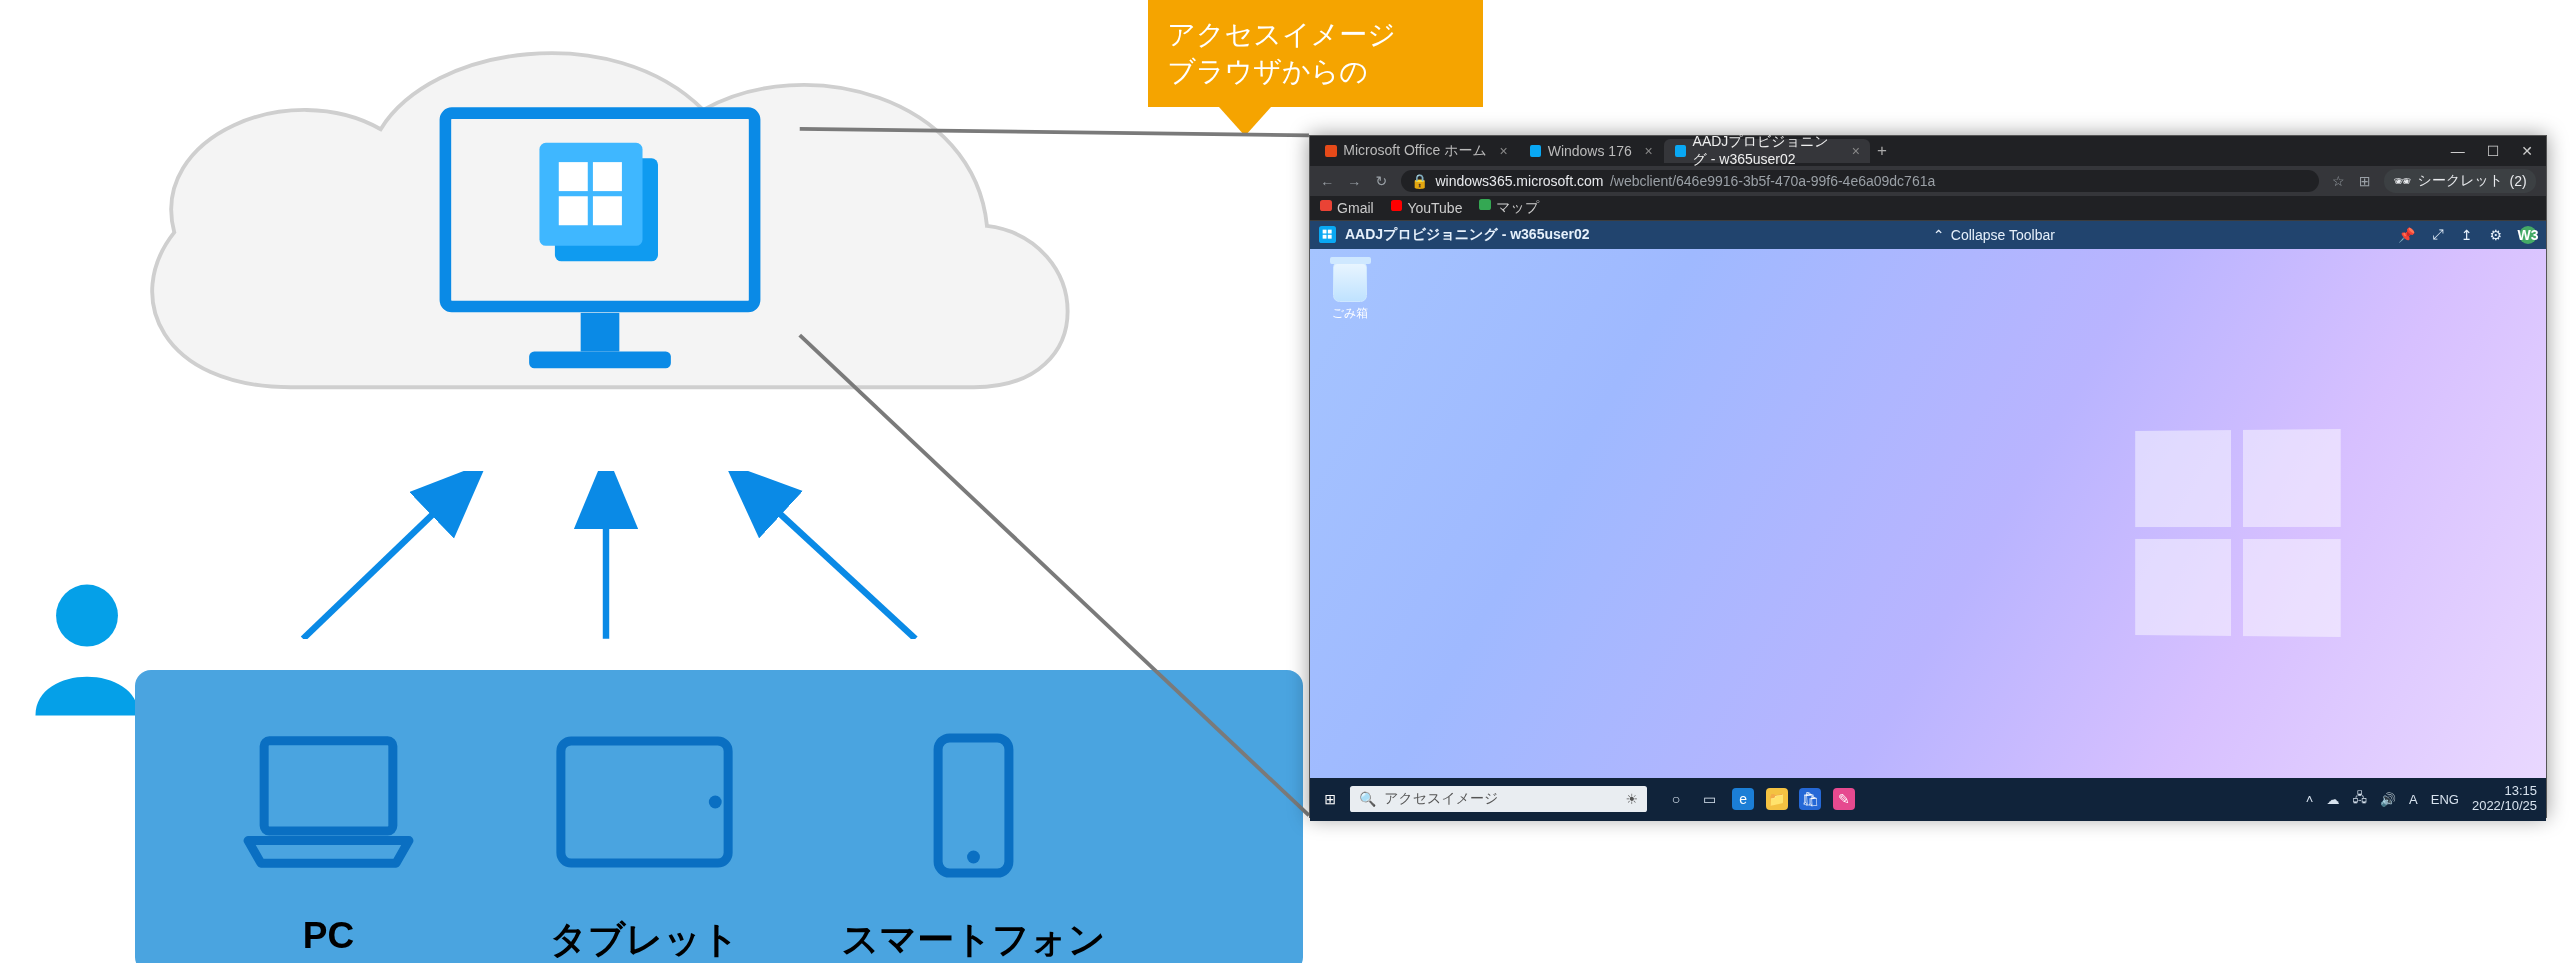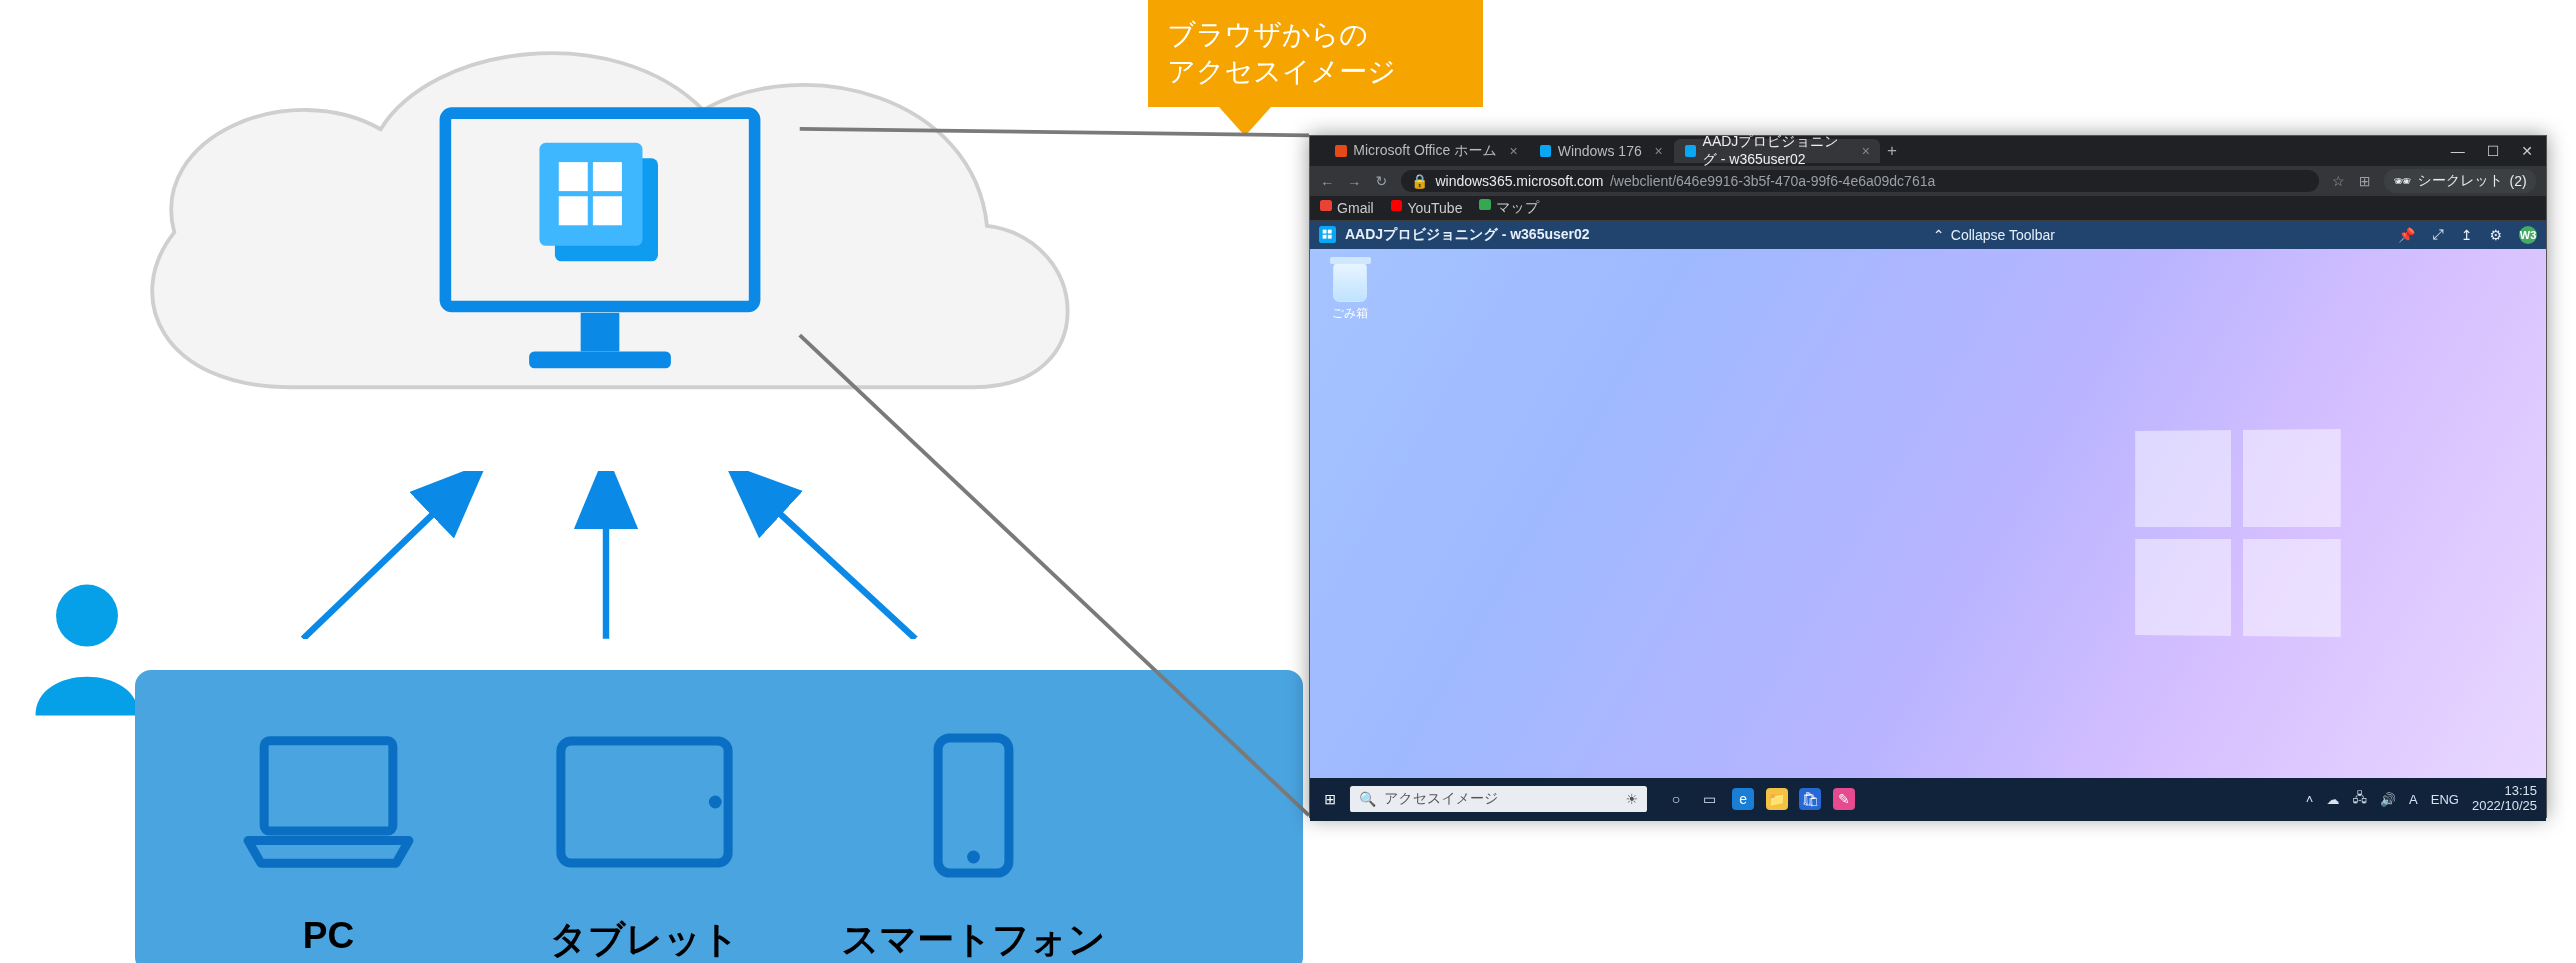--- a/index.html
+++ b/index.html
@@ -97,21 +97,21 @@
     font-family: "Segoe UI", Arial, sans-serif;
     border: 1.3px solid #555;
     box-shadow: 0 0 19.3px rgba(0,0,0,.4);
     font-size: 14px;
   }
   .title-tabs {
     display: flex;
     align-items: center;
     height: 30px;
     background: #202124;
-    padding-left: 15px;
+    padding-left: 5px;
   }
   .tab {
     display: flex; align-items: center;
     height: 24.5px;
     padding: 0 10.3px;
     border-radius: 6.4px 6.4px 0 0;
     margin-right: 1.3px;
     color: #bbb;
     max-width: 206px;
     gap:6.4px;
@@ -170,21 +170,21 @@
     display:flex; align-items:center; justify-content:center;
   }
   .app-toolbar .title { font-weight:600; }
   .app-toolbar .center {
     flex:1; display:flex; justify-content:center; align-items:center; gap:6.4px;
   }
   .app-toolbar .right { display:flex; align-items:center; gap:17px; }
   .app-toolbar .avatar {
     width:18px; height:18px; border-radius:50%;
     background:#4a6; color:#fff; display:flex;
-    align-items:center; justify-content:center; font-size:11px; font-weight:700;
+    align-items:center; justify-content:center; font-size:14px; font-weight:700;
   }
 
   .cloud-desktop {
     height: 529px;
     position:relative;
     background: linear-gradient(120deg,#a5c4ff 0%, #9fb9ff 25%, #b9b4ff 55%, #d7c0ff 75%, #e9d8ff 100%);
     overflow:hidden;
   }
   .win-logo {
     position:absolute; right:206px; top:181px;
@@ -290,22 +290,22 @@
     <div class="device" style="left:729px">
       <svg width="103" height="155" viewBox="0 0 160 240">
         <rect x="25" y="15" width="110" height="210" rx="18" fill="none" stroke="#0a6fc2" stroke-width="14"></rect>
         <circle cx="80" cy="200" r="10" fill="#0a6fc2"></circle>
       </svg>
       <div class="label">スマートフォン</div>
     </div>
   </div>
 
   <div class="callout">
+    <div>アクセスイメージ</div>
     <div>ブラウザからの</div>
-    <div>アクセスイメージ</div>
   </div>
 
   <svg class="connectors" viewBox="0 0 3995 1494">
     <line x1="1240" y1="200" x2="2030" y2="210" stroke="#7a7a7a" stroke-width="6"></line>
     <line x1="1240" y1="520" x2="2030" y2="1265" stroke="#7a7a7a" stroke-width="6"></line>
   </svg>
 
   <div class="browser">
 
     <div class="title-tabs">

